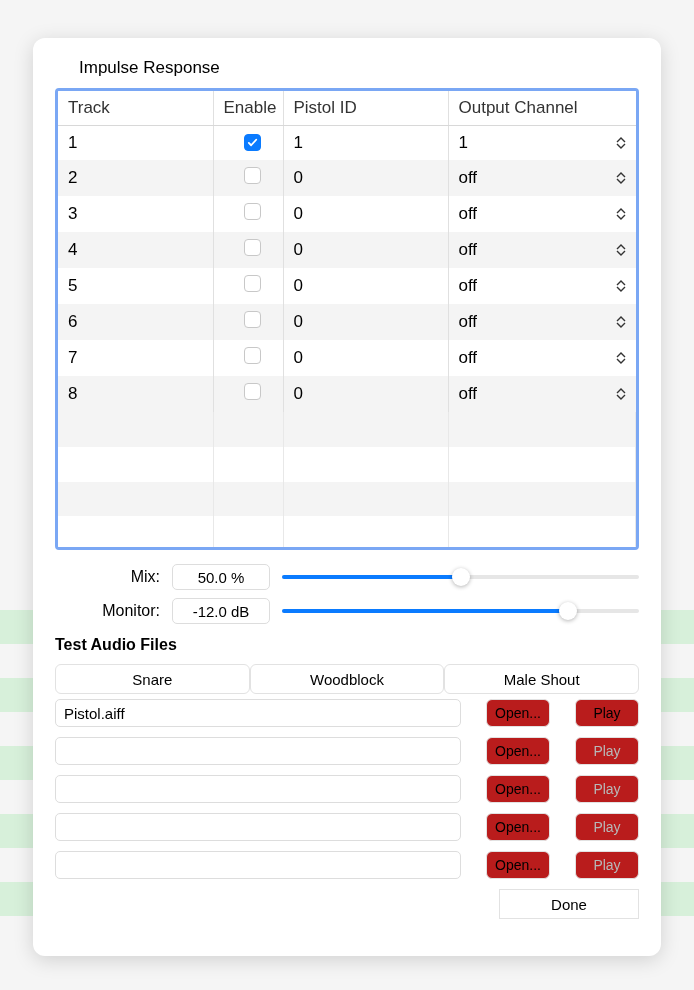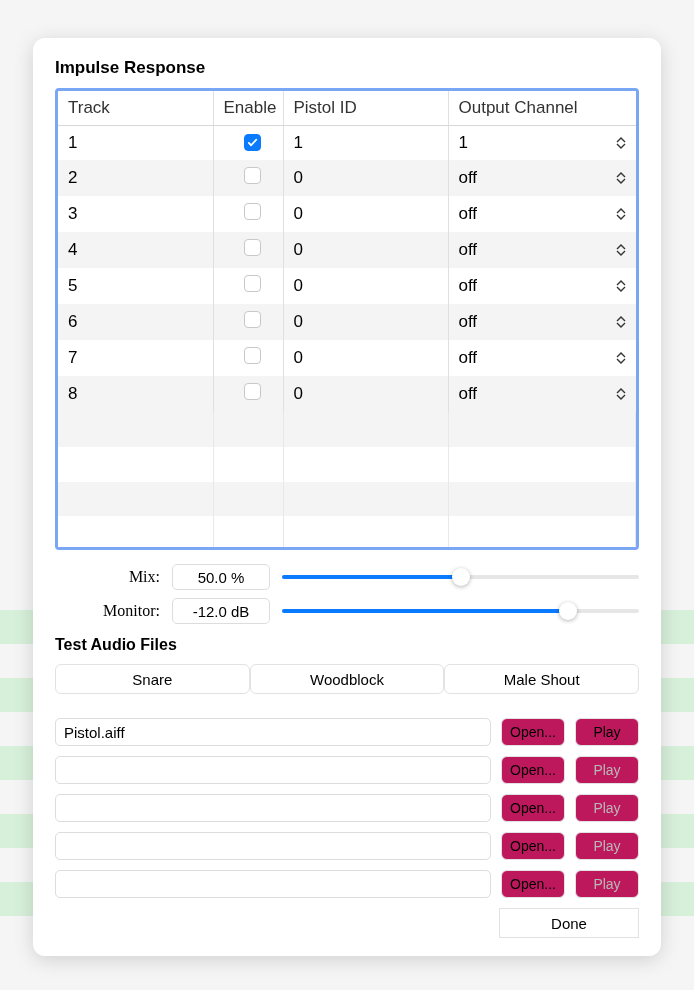--- a/index.html
+++ b/index.html
@@ -28,23 +28,24 @@
   left: 33px;
   width: 628px;
   height: 918px;
   background: #fff;
   border-radius: 12px;
   box-shadow: 0 4px 20px rgba(0,0,0,0.15);
   padding: 20px 22px;
 }
 .title {
   font-size: 17px;
-  font-weight: 700;
+  font-weight: 400;
   color: #000;
   margin-bottom: 10px;
+  margin-left: 24px;
 }
 .table-wrap {
   border: 3px solid #7aa7f4;
   border-radius: 4px;
   height: 462px;
   overflow: hidden;
   background: #fff;
 }
 table {
   width: 100%;
@@ -110,21 +111,20 @@
   display: flex;
   align-items: center;
   margin-bottom: 8px;
   gap: 12px;
 }
 .ctrl-label {
   width: 105px;
   text-align: right;
   font-size: 16px;
   color: #000;
-  font-family: Liberation Serif, serif;
 }
 .ctrl-value {
   width: 98px;
   height: 26px;
   border: 1px solid #ddd;
   border-radius: 5px;
   text-align: center;
   font-size: 15px;
   display: flex;
   align-items: center;
@@ -162,59 +162,59 @@
 }
 
 .section-title {
   font-size: 16px;
   font-weight: 700;
   margin-top: 12px;
   margin-bottom: 10px;
 }
 .preset-row {
   display: flex;
-  margin-bottom: 24px;
+  margin-bottom: 5px;
 }
 .preset-btn {
   flex: 1;
   height: 30px;
   border: 1px solid #e2e2e2;
   border-radius: 6px;
   background: #fff;
   font-size: 15px;
   display: flex;
   align-items: center;
   justify-content: center;
 }
 
 .file-rows { }
 .file-row {
   display: flex;
-  gap: 10px;
+  gap: 25px;
   margin-bottom: 10px;
   align-items: center;
   border-radius: 7px;
 }
 .file-input {
   flex: 1;
   height: 28px;
   border: 1px solid #ddd;
   border-radius: 5px;
   padding: 0 8px;
   font-size: 15px;
   display: flex;
   align-items: center;
   color: #000;
 }
 .file-btn {
   width: 64px;
   height: 28px;
   border: 1px solid #e2e2e2;
   border-radius: 6px;
-  background: #be185d;
+  background: #b91c1c;
   font-size: 14px;
   display: flex;
   align-items: center;
   justify-content: center;
 }
 .file-btn.disabled { color: #b8b8b8; }
 .done-row {
   display: flex;
   justify-content: flex-end;
   margin-top: 4px;

